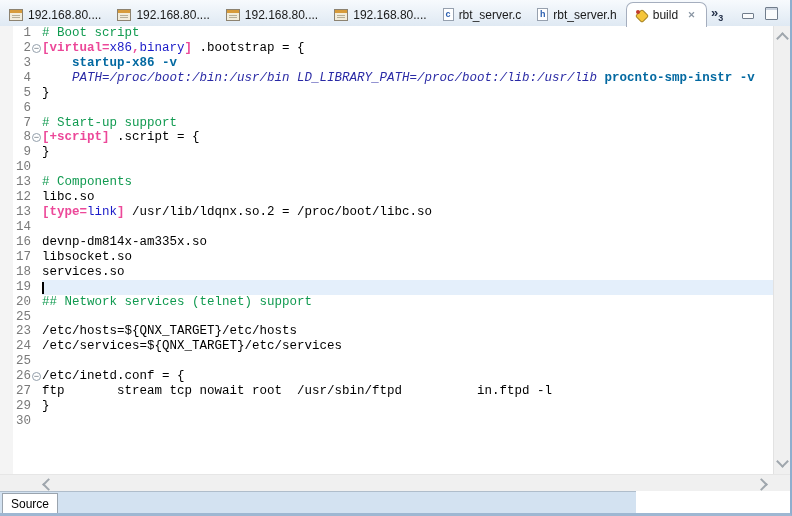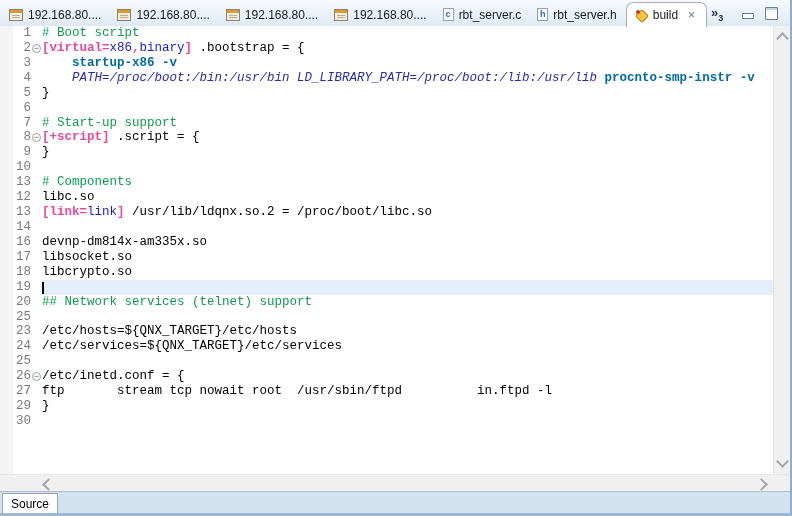--- a/index.html
+++ b/index.html
@@ -72,21 +72,21 @@
        border-left:1px solid #E2E2E2;box-sizing:border-box;}
   .chev{position:absolute;width:7px;height:7px;border-right:2px solid #9FA6AD;border-bottom:2px solid #9FA6AD;}
   .chev-up{left:4px;top:8px;transform:rotate(-135deg);}
   .chev-down{left:4px;bottom:8px;transform:rotate(45deg);}
   .hscroll{position:absolute;left:0;top:474px;width:790px;height:17px;background:#F0F0F0;
        border-top:1px solid #E6E6E6;box-sizing:border-box;}
   .chev-left{left:44px;top:5px;transform:rotate(135deg);}
   .chev-right{right:24px;top:5px;transform:rotate(-45deg);}
 
   
-  .bottombar{position:absolute;left:0;top:491px;width:790px;height:22px;background:#D3E2F1;
+  .bottombar{position:absolute;left:0;top:491px;width:636px;height:22px;background:#D3E2F1;
        border-top:1px solid #AFBDCB;box-sizing:border-box;}
   .source-tab{position:absolute;left:2px;top:1px;bottom:0;background:#fff;
        border:1px solid #9AA4AE;border-bottom:none;padding:3px 8px 0 8px;
        font-size:12px;color:#000;}
 </style>
 </head>
 <body>
 
 <div class="app">
 
@@ -194,41 +194,41 @@
           <span class="code"><span class="seg-comment"># Components</span></span>
         </div>
         <div class="row">
           <span class="num">12</span>
           <span class="foldcol"></span>
           <span class="code"><span class="seg-plain">libc.so</span></span>
         </div>
         <div class="row">
           <span class="num">13</span>
           <span class="foldcol"></span>
-          <span class="code"><span class="seg-attr">[link=</span><span class="seg-value">link</span><span class="seg-attr">]</span><span class="seg-plain"> /usr/lib/ldqnx.so.2 = /proc/boot/libc.so</span></span>
+          <span class="code"><span class="seg-attr">[type=</span><span class="seg-value">link</span><span class="seg-attr">]</span><span class="seg-plain"> /usr/lib/ldqnx.so.2 = /proc/boot/libc.so</span></span>
         </div>
         <div class="row">
           <span class="num">14</span>
           <span class="foldcol"></span>
           <span class="code"></span>
         </div>
         <div class="row">
           <span class="num">16</span>
           <span class="foldcol"></span>
           <span class="code"><span class="seg-plain">devnp-dm814x-am335x.so</span></span>
         </div>
         <div class="row">
           <span class="num">17</span>
           <span class="foldcol"></span>
           <span class="code"><span class="seg-plain">libsocket.so</span></span>
         </div>
         <div class="row">
           <span class="num">18</span>
           <span class="foldcol"></span>
-          <span class="code"><span class="seg-plain">libcrypto.so</span></span>
+          <span class="code"><span class="seg-plain">services.so</span></span>
         </div>
         <div class="row">
           <span class="num">19</span>
           <span class="foldcol"></span>
           <span class="code current"><span class="caret"></span></span>
         </div>
         <div class="row">
           <span class="num">20</span>
           <span class="foldcol"></span>
           <span class="code"><span class="seg-comment">## Network services (telnet) support</span></span>

